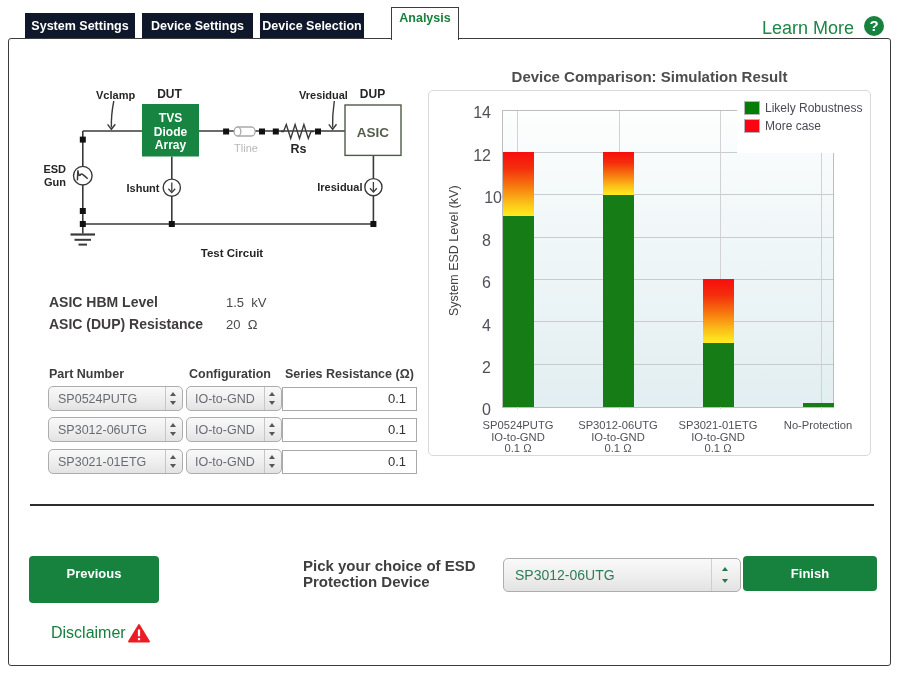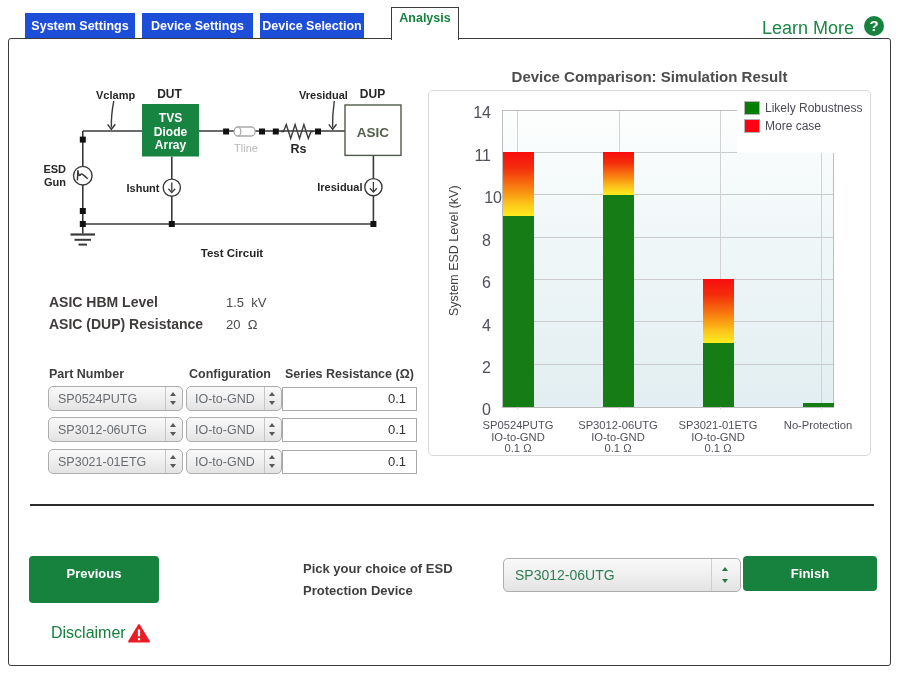--- a/index.html
+++ b/index.html
@@ -1,19 +1,19 @@
 <!DOCTYPE html>
 <html><head>
 <meta charset="utf-8">
 <style>
   html,body{margin:0;padding:0;background:#fff;}
   body{font-family:"Liberation Sans",sans-serif;}
   #page{position:relative;width:900px;height:679px;overflow:hidden;background:#fff;}
   .abs{position:absolute;}
-  .tab{position:absolute;top:13px;height:26px;background:#1d4ed8;color:#fff;
+  .tab{position:absolute;top:13px;height:26px;background:#0f172a;color:#fff;
        font-weight:bold;font-size:12.5px;text-align:center;line-height:26px;}
   #panel{position:absolute;left:8px;top:38px;width:881px;height:626px;
          border:1.5px solid #3b3b3b;border-radius:3px;background:#fff;}
   .grnbtn{position:absolute;background:#17813e;border-radius:4px;color:#fff;
           font-weight:bold;font-size:13px;text-align:center;}
   .sel{position:absolute;background:linear-gradient(180deg,#f9f9f9 0%,#eee 55%,#e3e3e3 100%);
        border:1px solid #adadad;border-radius:5px;color:#686d73;}
   .spin{position:absolute;top:0;bottom:0;width:16px;right:0;border-left:1px solid #c6c6c6;}
   .spin .up{position:absolute;left:4px;top:5px;width:0;height:0;
             border-left:3.6px solid transparent;border-right:3.6px solid transparent;
@@ -221,39 +221,39 @@
     <div class="abs" style="left:300px;bottom:0;width:31px;height:4px;background:#167c16;"></div>
 
     <div class="abs" style="left:234px;top:-16px;width:131px;height:58px;background:#fff;"></div>
     <div class="abs" style="left:241px;top:-10px;width:14px;height:12px;background:#067d06;border:1px solid #b5b5b5;"></div>
     <div class="abs" style="left:262px;top:-10px;font-size:12px;color:#4a4a55;white-space:nowrap;">Likely Robustness</div>
     <div class="abs" style="left:241px;top:8px;width:14px;height:12px;background:#fd0313;border:1px solid #b5b5b5;"></div>
     <div class="abs" style="left:262px;top:8px;font-size:12px;color:#4a4a55;white-space:nowrap;">More case</div>
   </div>
 
   <div class="ylab" style="left:461px;top:104px;">14</div>
-  <div class="ylab" style="left:461px;top:146.5px;">11</div>
+  <div class="ylab" style="left:461px;top:146.5px;">12</div>
   <div class="ylab" style="left:472px;top:189px;">10</div>
   <div class="ylab" style="left:461px;top:231.5px;">8</div>
   <div class="ylab" style="left:461px;top:274px;">6</div>
   <div class="ylab" style="left:461px;top:316.5px;">4</div>
   <div class="ylab" style="left:461px;top:359px;">2</div>
   <div class="ylab" style="left:461px;top:401px;">0</div>
 
   <div class="abs" style="left:447px;top:316px;transform:rotate(-90deg);transform-origin:0 0;font-size:12.5px;color:#444;white-space:nowrap;">System ESD Level (kV)</div>
 
   <div class="xlab" style="left:458px;top:420px;width:120px;">SP0524PUTG<br>IO-to-GND<br>0.1 Ω</div>
   <div class="xlab" style="left:558px;top:420px;width:120px;">SP3012-06UTG<br>IO-to-GND<br>0.1 Ω</div>
   <div class="xlab" style="left:658px;top:420px;width:120px;">SP3021-01ETG<br>IO-to-GND<br>0.1 Ω</div>
   <div class="xlab" style="left:758px;top:420px;width:120px;">No-Protection</div>
 
   <div class="abs" style="left:30px;top:504px;width:844px;height:2px;background:#2c2c2c;"></div>
 
   <div class="grnbtn" style="left:29px;top:556px;width:130px;height:47px;line-height:35px;">Previous</div>
-  <div class="abs" style="left:303px;top:558px;font-weight:bold;font-size:13px;color:#3f3f3f;line-height:22px;">Pick your choice of ESD<br>Protection Device</div>
+  <div class="abs" style="left:303px;top:558px;font-weight:bold;font-size:15px;color:#3f3f3f;line-height:16px;">Pick your choice of ESD<br>Protection Device</div>
   <div class="sel" style="left:503px;top:558px;width:236px;height:32px;">
     <div style="position:absolute;left:11px;top:8px;font-size:14px;color:#2e7d54;">SP3012-06UTG</div>
     <div class="spin" style="width:28px;border-left:1px solid #cfcfcf;">
       <div class="up" style="left:10px;top:8px;border-bottom-color:#1d7c42;"></div>
       <div class="dn" style="left:10px;bottom:8px;border-top-color:#1d7c42;"></div>
     </div>
   </div>
   <div class="grnbtn" style="left:743px;top:556px;width:134px;height:35px;line-height:35px;">Finish</div>
 
   <div class="abs" style="left:51px;top:624px;font-size:16px;color:#15803d;">Disclaimer</div>

